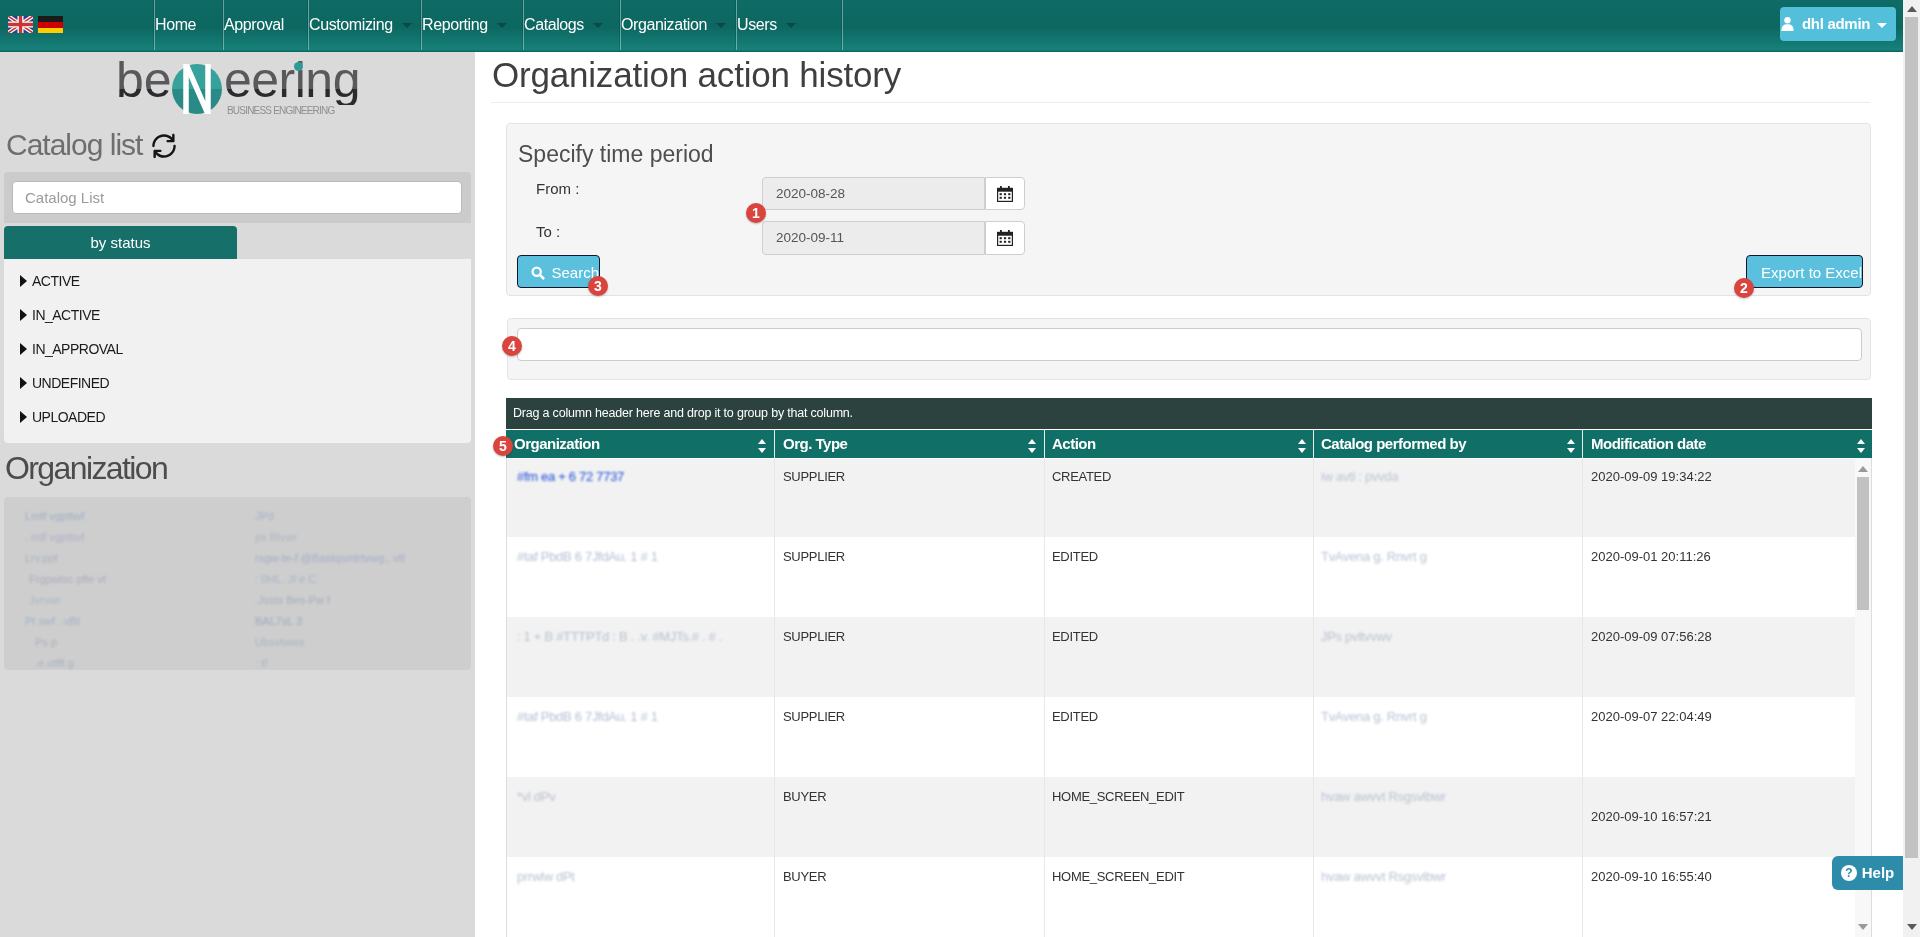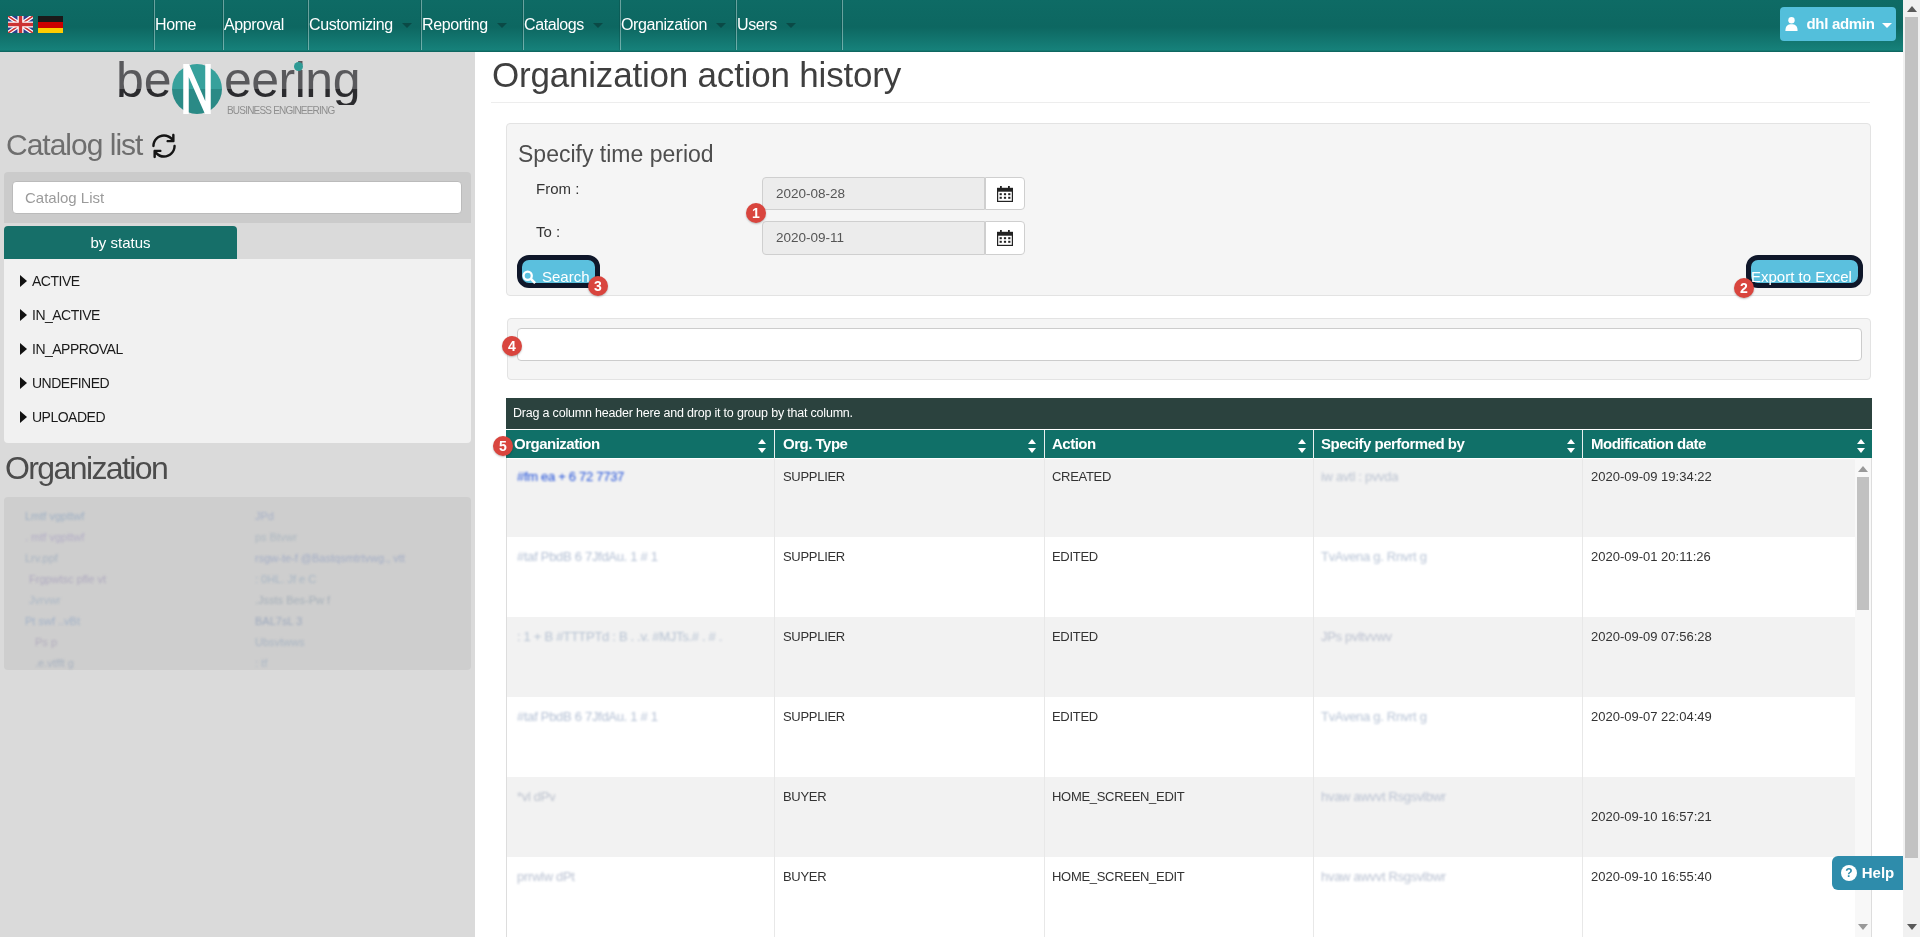--- a/index.html
+++ b/index.html
@@ -4,21 +4,21 @@
 <style>
 *{margin:0;padding:0;box-sizing:border-box}
 body{width:1920px;height:937px;overflow:hidden;font-family:"Liberation Sans",sans-serif;background:#fff;position:relative}
 .abs{position:absolute}
 
 #nav{position:absolute;left:0;top:0;width:1903px;height:52px;background:linear-gradient(#0e6b65,#0d6761 52%,#16817a 96%,#0b5f59)}
 .nsep{position:absolute;top:0;width:1px;height:50px;background:rgba(255,255,255,.38)}
 .nsep:after{content:"";position:absolute;left:-1px;top:0;width:1px;height:50px;background:rgba(0,0,0,.12)}
 .nitem{position:absolute;top:0;height:49px;line-height:49px;color:#fff;font-size:16px;letter-spacing:-0.4px;text-align:left}
 .caret{display:inline-block;width:0;height:0;border-left:5px solid transparent;border-right:5px solid transparent;border-top:5px solid rgba(10,50,47,.55);margin-left:9px;vertical-align:middle}
-#dhl{position:absolute;left:1780px;top:7px;width:116px;height:34px;background:#53bfdb;border-radius:4px;color:#fff;font-weight:bold;font-size:15px;letter-spacing:-0.3px;line-height:34px;text-align:center}
+#dhl{position:absolute;left:1780px;top:7px;width:116px;height:34px;background:#53bfdb;border-radius:4px;color:#fff;font-weight:bold;font-size:15px;letter-spacing:-0.3px;line-height:34px;}
 .wcaret{display:inline-block;width:0;height:0;border-left:5px solid transparent;border-right:5px solid transparent;border-top:5px solid #fff;margin-left:7px;vertical-align:middle}
 
 #side{position:absolute;left:0;top:52px;width:475px;height:885px;background:#dadada}
 
 .sb-arrow{position:absolute;width:0;height:0}
 
 .rc{position:absolute;width:20px;height:20px;border-radius:50%;background:#d9453e;color:#fff;font-size:14px;font-weight:bold;line-height:20px;text-align:center;z-index:60;box-shadow:0 1px 2px rgba(0,0,0,.25)}
 
 .panel{position:absolute;background:#f5f5f5;border:1px solid #e3e3e3;border-radius:4px}
 .blur{filter:blur(0.9px);white-space:nowrap;overflow:hidden}
@@ -26,21 +26,21 @@
 .litem{height:34px;line-height:34px;font-size:14px;letter-spacing:-0.5px;color:#1a1a1a}
 .tri{display:inline-block;width:0;height:0;border-left:7px solid #111;border-top:6px solid transparent;border-bottom:6px solid transparent;margin-right:5px;vertical-align:-1px}
 .orow{position:absolute;width:100%;height:21px}
 .oc{position:absolute;font-size:11px;filter:blur(0.8px);white-space:nowrap}
 .thc{position:absolute;top:430px;height:28px;line-height:28px;color:#fff;font-weight:bold;font-size:15px;letter-spacing:-0.5px}
 .sorti{position:absolute}
 .sorti:before{content:"";position:absolute;left:0;top:5px;border-left:4.5px solid transparent;border-right:4.5px solid transparent;border-bottom:5.5px solid #fff}
 .sorti:after{content:"";position:absolute;left:0;top:13.5px;border-left:4.5px solid transparent;border-right:4.5px solid transparent;border-top:5.5px solid #fff}
 .cell{position:absolute;font-size:13px;letter-spacing:-0.3px;color:#333}
 .colsep{position:absolute;top:458px;width:1px;height:479px;background:#e8e8e8}
-.btn{background:#5bc0de;border:5px solid #0f172a;border-radius:12px;color:#fff;font-size:16px;text-align:left}
+.btn{background:#5bc0de;border:1px solid #0f172a;border-radius:4px;color:#fff;font-size:16px;text-align:right}
 .calbtn{background:#fff;border:1px solid #cfcfcf;border-radius:0 4px 4px 0;text-align:center}
 </style>
 </head>
 <body>
 
 <div id="nav">
   <svg class="abs" style="left:8px;top:16px" width="25" height="17" viewBox="0 0 25 17">
     <rect width="25" height="17" fill="#2b3f8c"></rect>
     <path d="M0,0 L25,17 M25,0 L0,17" stroke="#fff" stroke-width="4"></path>
     <path d="M0,0 L25,17 M25,0 L0,17" stroke="#c33" stroke-width="1.6"></path>
@@ -190,21 +190,21 @@
 <div class="abs" style="left:774px;top:430px;width:1px;height:28px;background:#e8f0ef"></div>
 <div class="abs" style="left:1044px;top:430px;width:1px;height:28px;background:#e8f0ef"></div>
 <div class="abs" style="left:1313px;top:430px;width:1px;height:28px;background:#e8f0ef"></div>
 <div class="abs" style="left:1582px;top:430px;width:1px;height:28px;background:#e8f0ef"></div>
 <div class="thc" style="left:514px">Organization</div>
 <div class="sorti" style="left:758px;top:434px"></div>
 <div class="thc" style="left:783px">Org. Type</div>
 <div class="sorti" style="left:1028px;top:434px"></div>
 <div class="thc" style="left:1052px">Action</div>
 <div class="sorti" style="left:1298px;top:434px"></div>
-<div class="thc" style="left:1321px">Specify performed by</div>
+<div class="thc" style="left:1321px">Catalog performed by</div>
 <div class="sorti" style="left:1567px;top:434px"></div>
 <div class="thc" style="left:1591px">Modification date</div>
 <div class="sorti" style="left:1857px;top:434px"></div>
 
 <div class="abs" style="left:506px;top:459px;width:1349px;height:78px;background:#f2f2f2"></div>
 <div class="abs" style="left:506px;top:537px;width:1349px;height:80px;background:#fff"></div>
 <div class="abs" style="left:506px;top:617px;width:1349px;height:80px;background:#f2f2f2"></div>
 <div class="abs" style="left:506px;top:697px;width:1349px;height:80px;background:#fff"></div>
 <div class="abs" style="left:506px;top:777px;width:1349px;height:80px;background:#f2f2f2"></div>
 <div class="abs" style="left:506px;top:857px;width:1349px;height:80px;background:#fff"></div>

